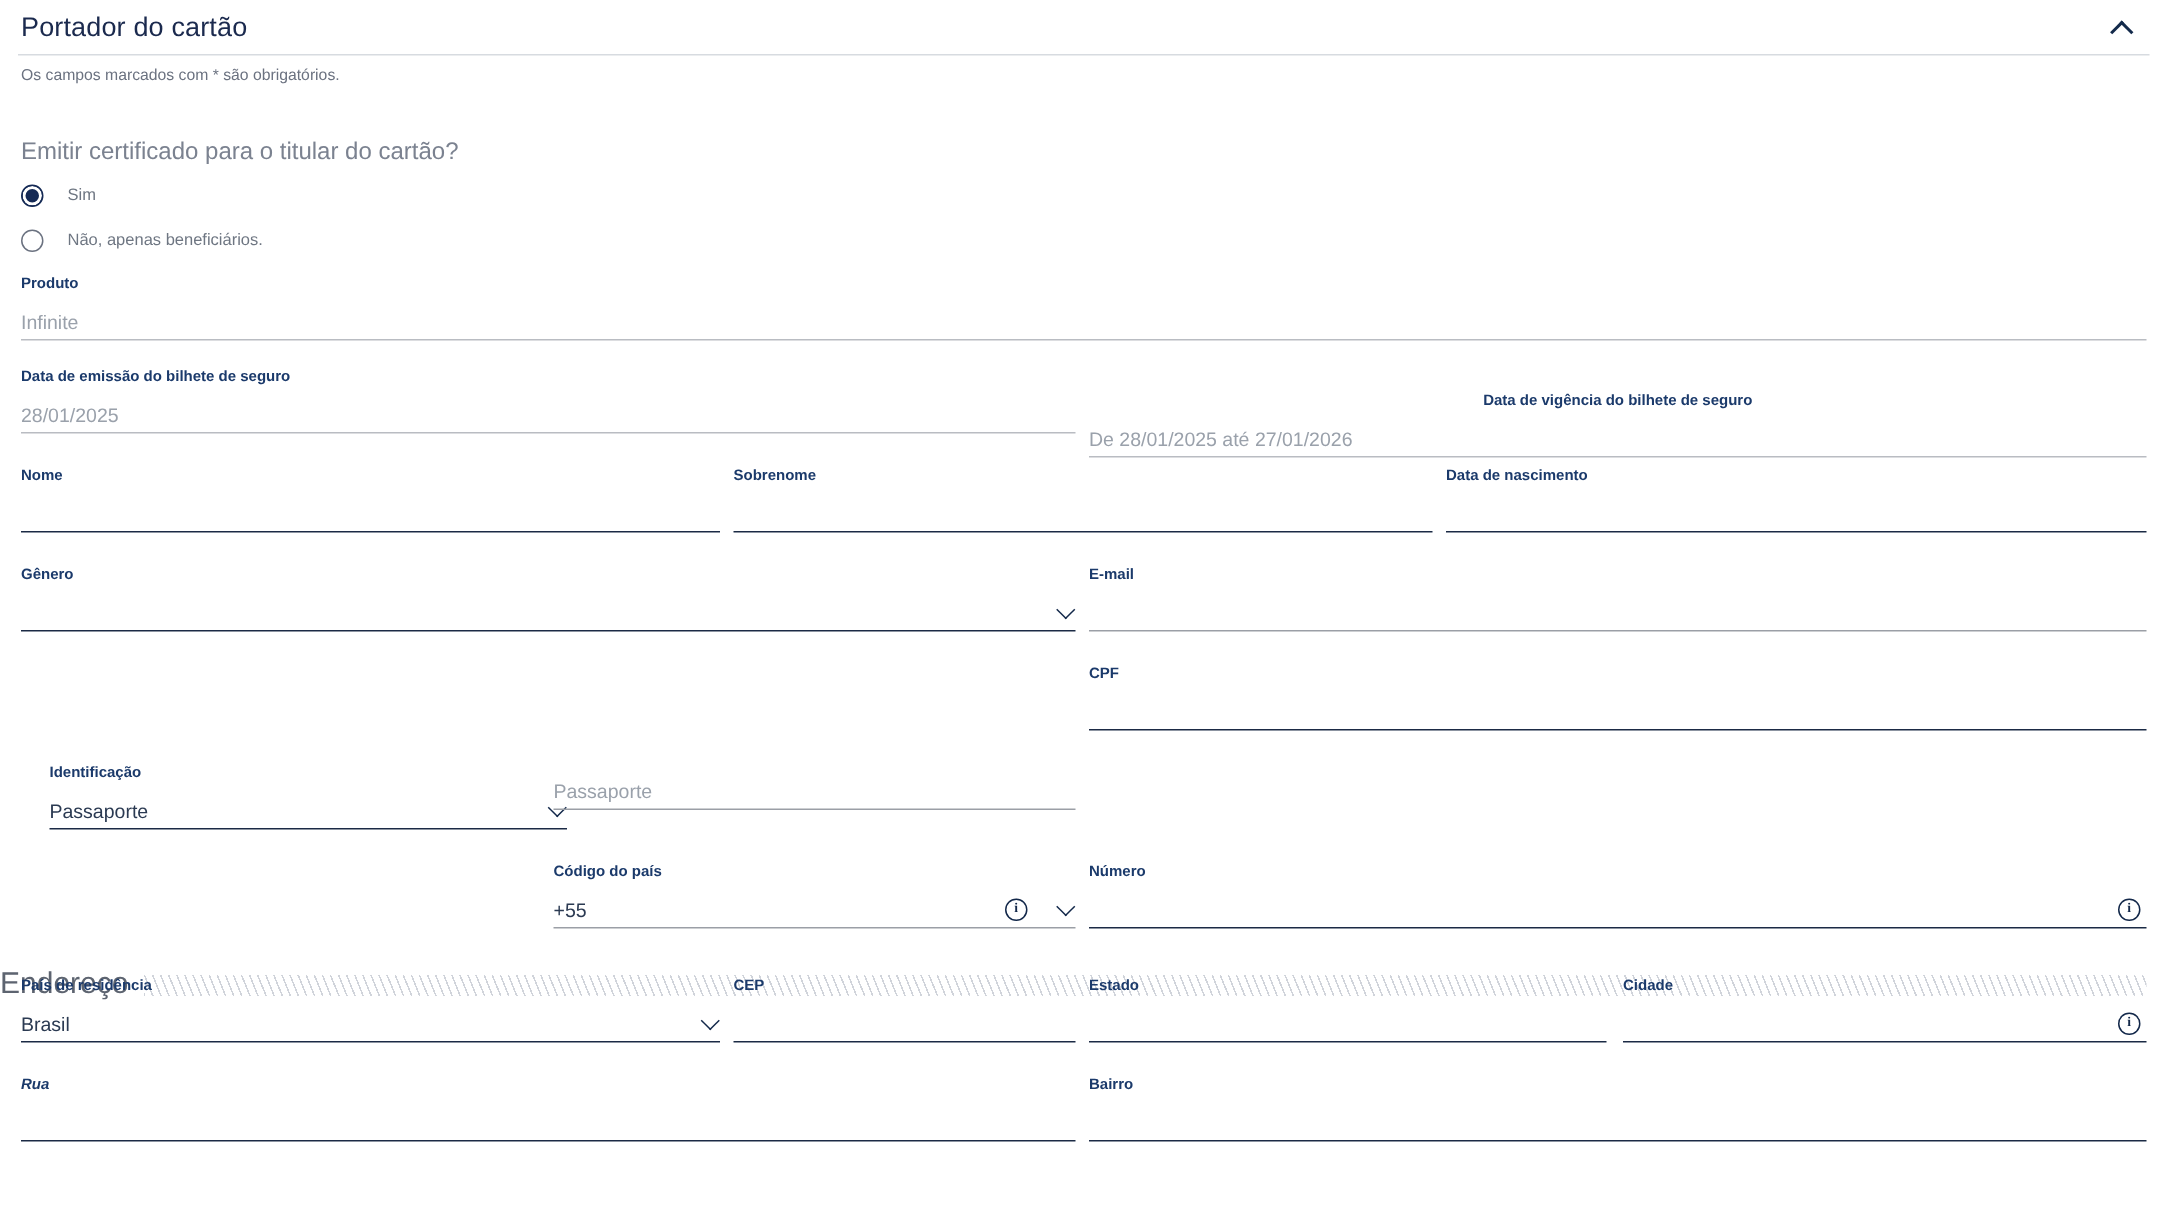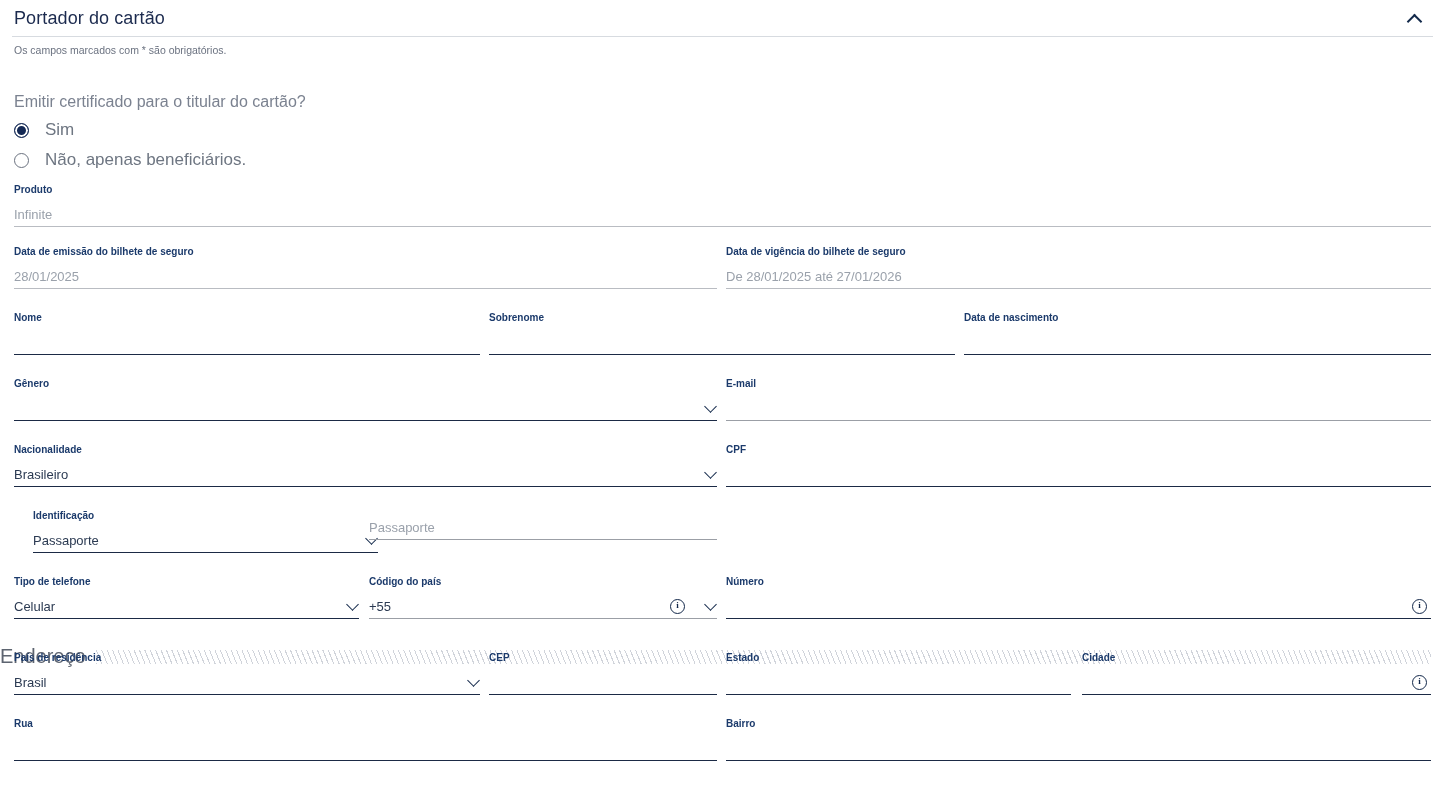--- a/index.html
+++ b/index.html
@@ -101,21 +101,21 @@
     flex: 0 0 auto;
     box-sizing: border-box;
     background: #fff;
   }
   .radio-dot.checked {
     background: #152a55;
     border-color: #152a55;
     box-shadow: inset 0 0 0 2px #ffffff, inset 0 0 0 3px #152a55;
   }
   .radio-label {
-    font-size: 17px;
+    font-size: 11px;
     color: #6e7682;
   }
 
   
   .row {
     position: relative;
     width: 100%;
   }
   .field {
     position: absolute;
@@ -258,21 +258,21 @@
   </div>
 
   <div class="row" style="height:66px;">
     <div class="field" style="left:0;top:12px;width:703px;">
       <div class="field-label">Data de emissão do bilhete de seguro</div>
       <div class="field-control">
         <div class="field-value placeholder">28/01/2025</div>
         <div class="underline grey"></div>
       </div>
     </div>
-    <div class="field" style="left:712px;top:12px;width:705px;">
+    <div class="field" style="left:712px;top:28px;width:705px;text-align:center;">
       <div class="field-label">Data de vigência do bilhete de seguro</div>
       <div class="field-control">
         <div class="field-value placeholder">De 28/01/2025 até 27/01/2026</div>
         <div class="underline grey"></div>
       </div>
     </div>
   </div>
 
   <div class="row" style="height:66px;">
     <div class="field" style="left:0;top:12px;width:466px;">
@@ -310,28 +310,20 @@
     <div class="field" style="left:712px;top:12px;width:705px;">
       <div class="field-label">E-mail</div>
       <div class="field-control">
         <div class="field-value"></div>
         <div class="underline light"></div>
       </div>
     </div>
   </div>
 
   <div class="row" style="height:66px;">
-    <div class="field" style="left:0;top:12px;width:703px;">
-      <div class="field-label">Nacionalidade</div>
-      <div class="field-control">
-        <div class="field-value">Brasileiro</div>
-        <span class="caret" style="right:0;"></span>
-        <div class="underline"></div>
-      </div>
-    </div>
     <div class="field" style="left:712px;top:12px;width:705px;">
       <div class="field-label">CPF</div>
       <div class="field-control">
         <div class="field-value"></div>
         <div class="underline"></div>
       </div>
     </div>
   </div>
 
   <div class="row" style="height:66px;">
@@ -346,28 +338,20 @@
     <div class="field" style="left:355px;top:12px;width:348px;">
       <div class="field-label"></div>
       <div class="field-control">
         <div class="field-value placeholder">Passaporte</div>
         <div class="underline light"></div>
       </div>
     </div>
   </div>
 
   <div class="row" style="height:66px;">
-    <div class="field" style="left:0;top:12px;width:345px;">
-      <div class="field-label">Tipo de telefone</div>
-      <div class="field-control">
-        <div class="field-value">Celular</div>
-        <span class="caret" style="right:0;"></span>
-        <div class="underline"></div>
-      </div>
-    </div>
     <div class="field" style="left:355px;top:12px;width:348px;">
       <div class="field-label">Código do país</div>
       <div class="field-control">
         <div class="field-value">+55</div>
         <span class="info-icon" style="right:32px;">i</span>
         <span class="caret" style="right:0;"></span>
         <div class="underline light"></div>
       </div>
     </div>
     <div class="field" style="left:712px;top:12px;width:705px;">
@@ -412,21 +396,21 @@
       <div class="field-label">Cidade</div>
       <div class="field-control">
         <div class="field-value"></div>
         <span class="info-icon" style="right:4px;">i</span>
         <div class="underline"></div>
       </div>
     </div>
   </div>
 
   <div class="row" style="height:66px;">
-    <div class="field" style="left:0;top:12px;width:703px;">
+    <div class="field" style="left:0;top:12px;width:703px;font-style:italic;">
       <div class="field-label">Rua</div>
       <div class="field-control">
         <div class="field-value"></div>
         <div class="underline"></div>
       </div>
     </div>
     <div class="field" style="left:712px;top:12px;width:705px;">
       <div class="field-label">Bairro</div>
       <div class="field-control">
         <div class="field-value"></div>

